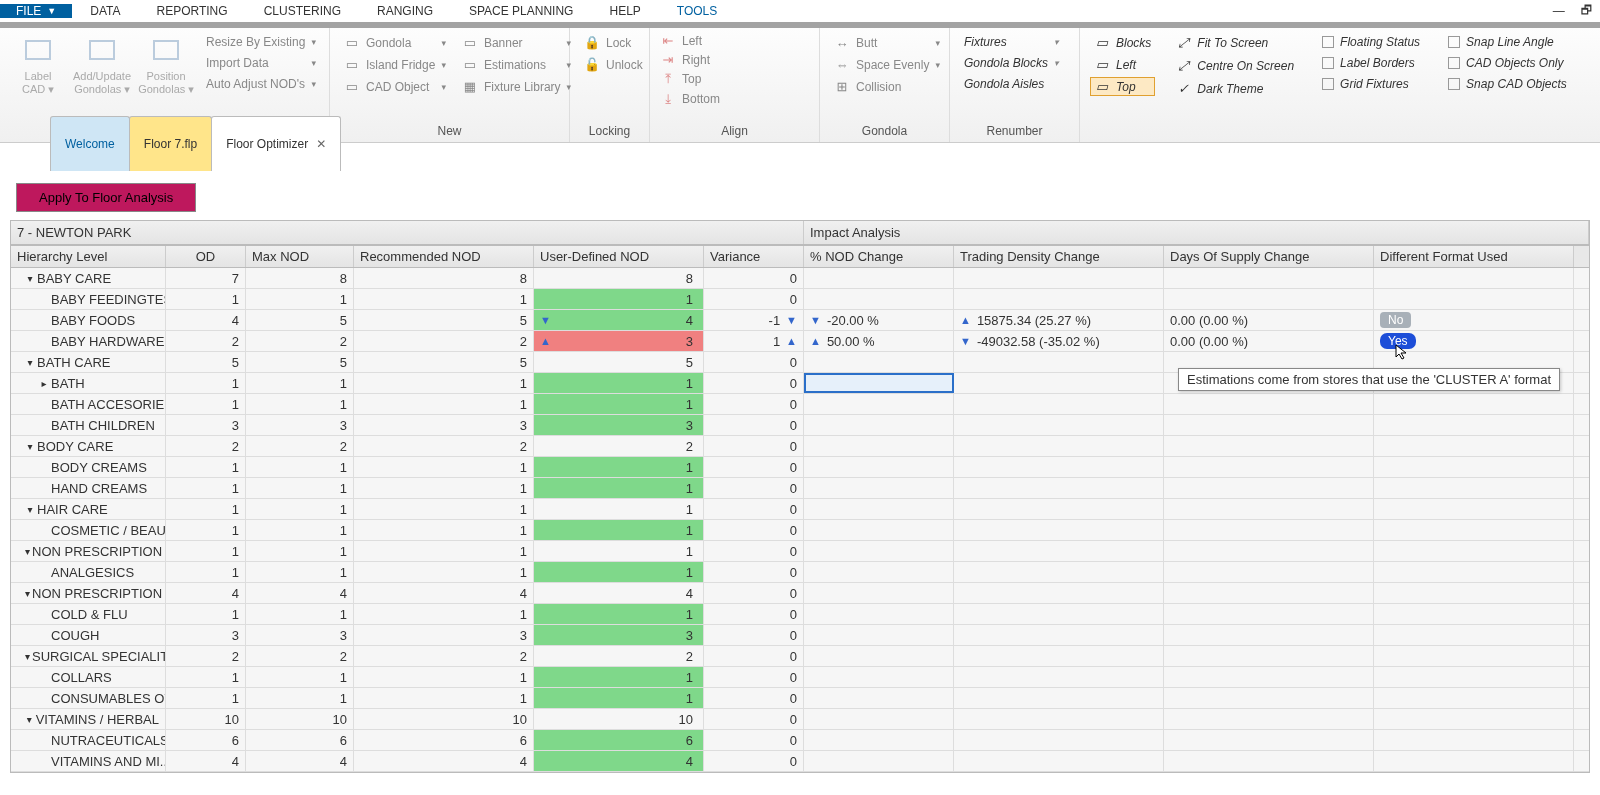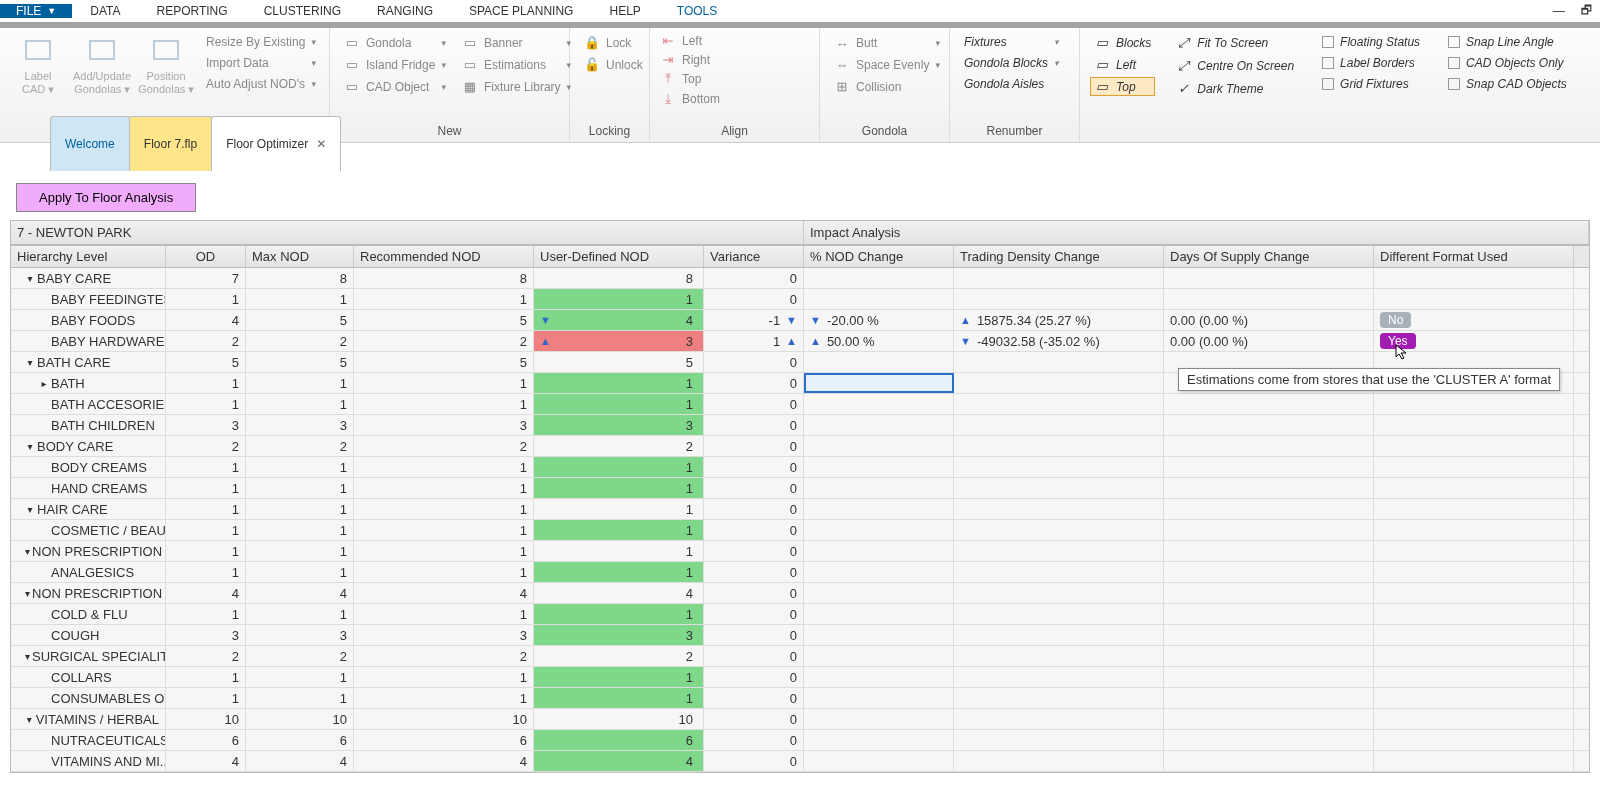--- a/index.html
+++ b/index.html
@@ -32,21 +32,21 @@
 
 .tabbar { display:flex; align-items:flex-end; height:28px; padding-left:50px; background:#fff; }
 .tab { padding:20px 14px; font-size:12px; border:1px solid #bbb; border-bottom:none; border-radius:3px 3px 0 0; margin-right:-1px; position:relative; background:#eee;}
 .tab.welcome { background:#cfe6f5; color:#0060a0;}
 .tab.file { background:#ffe58a;}
 .tab.active { background:#fff; }
 .tab .close { margin-left:8px; color:#666; font-size:12px;}
 
 
 .toolbar { padding:12px 16px 8px; }
-.apply-btn { border:1px solid #888; background:#f0abfc; padding:6px 22px; font-size:13px; }
+.apply-btn { border:1px solid #888; background:#be185d; padding:6px 22px; font-size:13px; }
 
 
 .grid-wrap { margin:0 10px; border:1px solid #bbb; }
 .grid-header { display:flex; background:#e8e8e8; border-bottom:1px solid #bbb; }
 .grid-header .hcell { padding:4px 6px; font-size:13px; color:#333; border-right:1px solid #ccc; background:linear-gradient(#f0f0f0,#e4e4e4); overflow:hidden; white-space:nowrap;}
 .grid-subheader { display:flex; background:#e8e8e8; border-bottom:1px solid #bbb; border-top:1px solid #bbb;}
 .grid-subheader .hcell { padding:3px 6px; font-size:13px; border-right:1px solid #ccc; background:linear-gradient(#f0f0f0,#e4e4e4); white-space:nowrap; overflow:hidden;}
 .grid-body { background:#f6f6f6; }
 .grow { display:flex; border-bottom:1px solid #ddd; height:21px; align-items:stretch; }
 .grow .cell { border-right:1px solid #ddd; padding:2px 6px; font-size:13px; display:flex; align-items:center; overflow:hidden; white-space:nowrap;}
@@ -56,21 +56,21 @@
 .cell.green { background:#7fd88a; }
 .cell.red { background:#f08080; }
 .nod-wrap { display:flex; align-items:center; width:100%; }
 .nod-val { flex:1; text-align:right; padding-right:4px;}
 .tri { font-size:11px; }
 .tri.up { color:#3366cc; }
 .tri.down { color:#3366cc; }
 .pct-cell { display:flex; align-items:center; gap:6px; }
 .badge { border-radius:4px; padding:1px 8px; font-size:12px; color:#fff;}
 .badge.no { background:#a8b0b8;}
-.badge.yes { background:#a21caf;}
+.badge.yes { background:#1d4ed8;border-radius:7px;}
 .selected-cell { border:2px solid #2a6fc9 !important; background:#e6f0fa;}
 
 
 .c-hier { width:155px; }
 .c-od   { width:80px; }
 .c-max  { width:108px; }
 .c-rec  { width:180px; }
 .c-ud   { width:170px; }
 .c-var  { width:100px; }
 .c-pct  { width:150px; }

